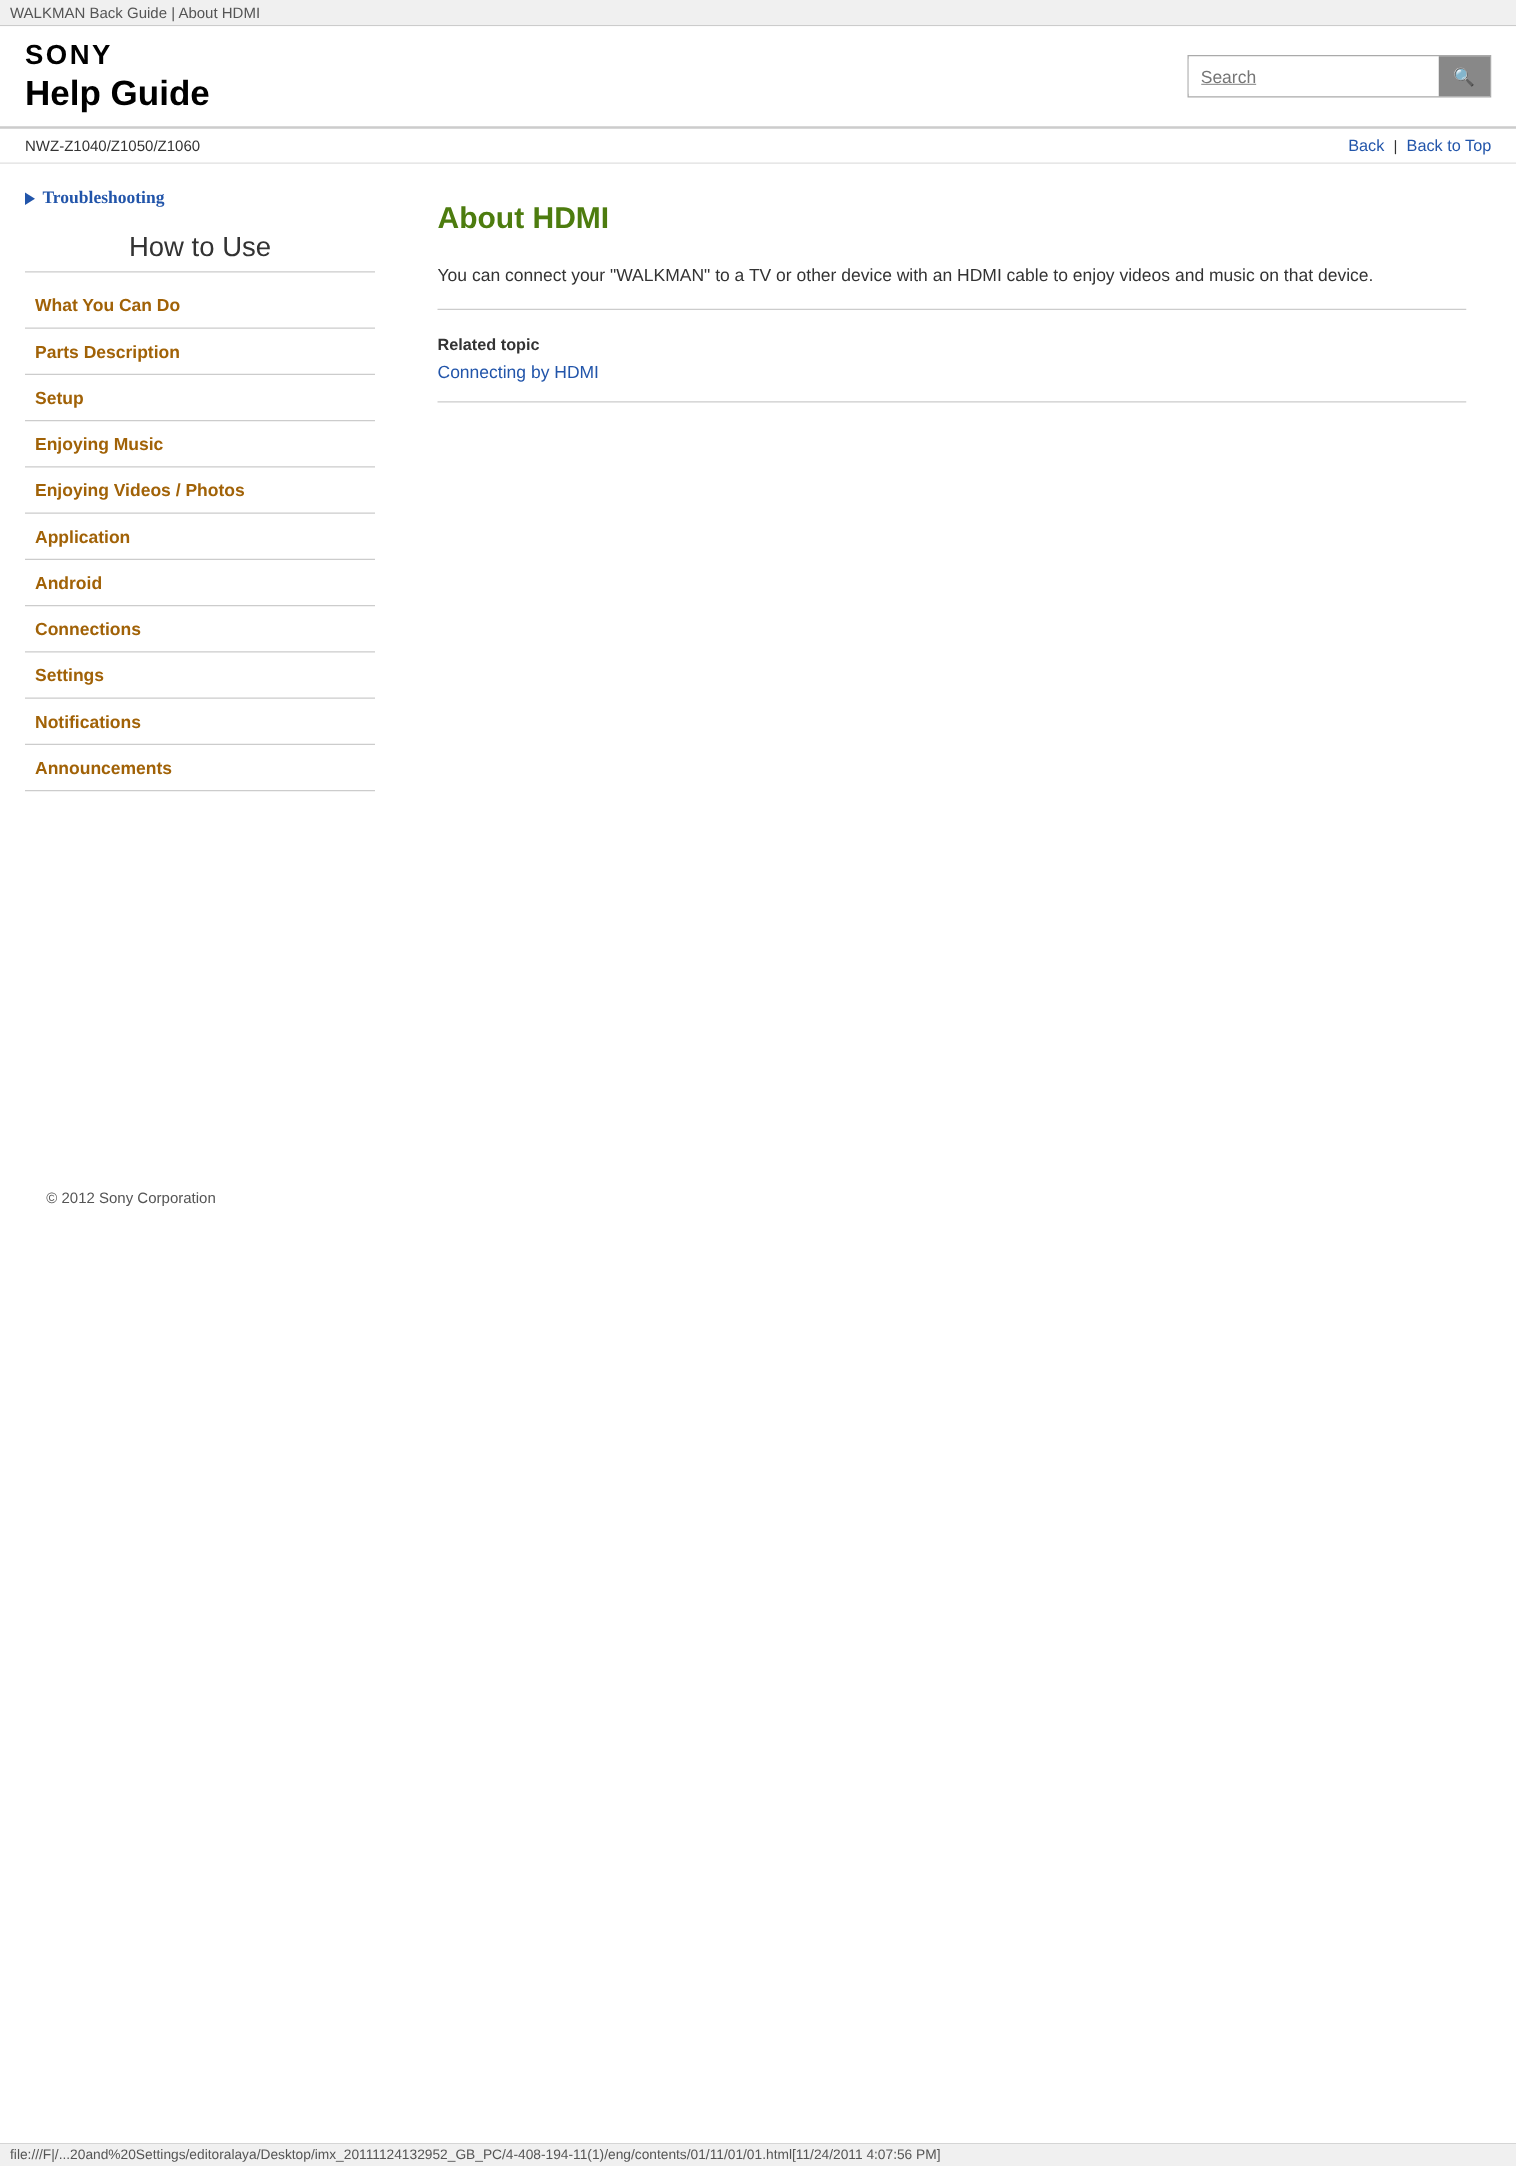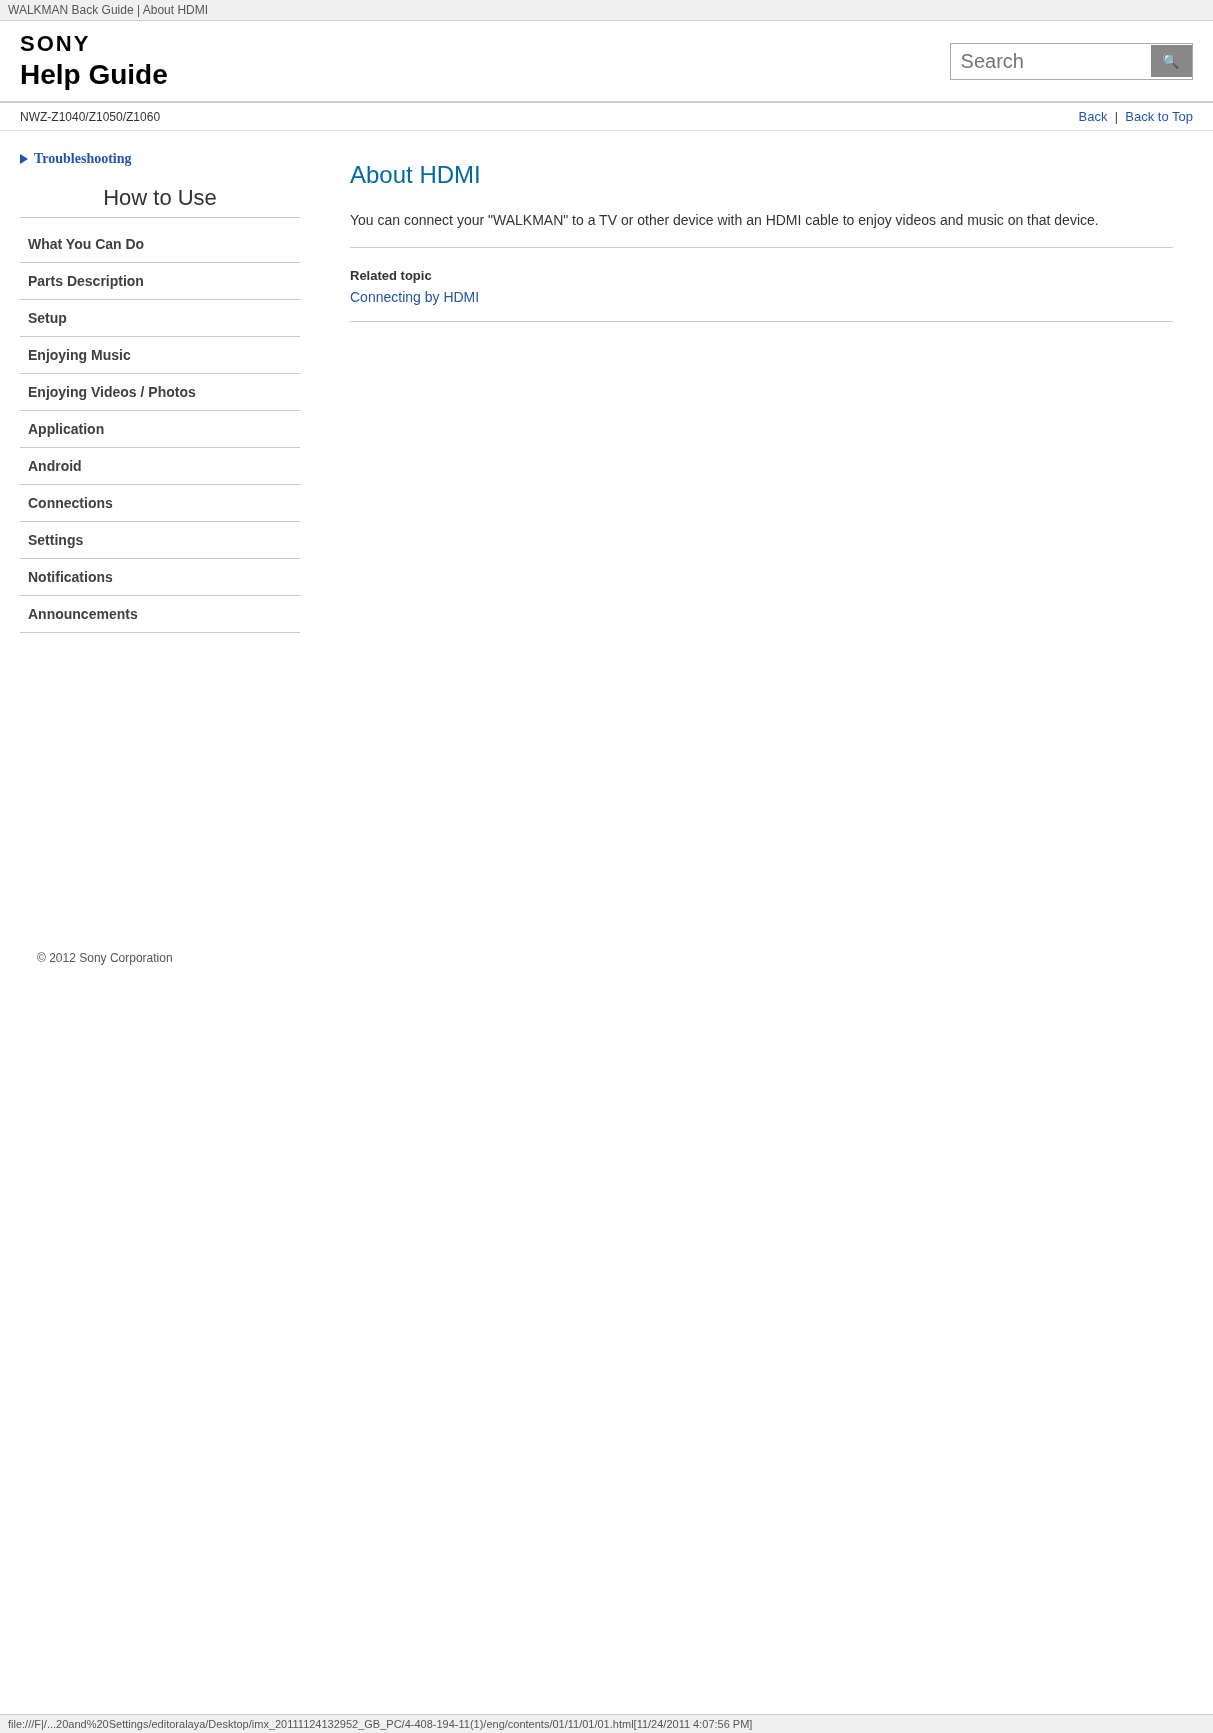--- a/index.html
+++ b/index.html
@@ -41,26 +41,27 @@
       color: #000;
       margin-top: 2px;
     }
     .search-area {
       display: flex;
       align-items: center;
       border: 1px solid #aaa;
     }
     .search-input {
       padding: 6px 10px;
-      font-size: 20px;
+      font-size: 14px;
       border: none;
       outline: none;
       width: 200px;
       background: #fff;
       color: #999;
+      text-decoration: underline;
     }
     .search-button {
       background: #888;
       border: none;
       padding: 6px 12px;
       cursor: pointer;
       color: #fff;
       font-size: 14px;
       height: 32px;
       display: flex;
@@ -129,34 +130,34 @@
     }
     .sidebar-nav {
       list-style: none;
     }
     .sidebar-nav li {
       border-bottom: 1px solid #ccc;
     }
     .sidebar-nav li a {
       display: block;
       padding: 10px 8px;
-      color: #404040;
+      color: #a16207;
       text-decoration: none;
       font-size: 14px;
       font-weight: bold;
     }
     
     .content-area {
       flex: 1;
       padding: 20px 40px 40px 40px;
     }
     .content-title {
       font-size: 24px;
-      font-weight: normal;
-      color: #0369a1;
+      font-weight: bold;
+      color: #4d7c0f;
       margin-bottom: 20px;
       margin-top: 10px;
     }
     .content-description {
       font-size: 14px;
       color: #333;
       line-height: 1.6;
       margin-bottom: 20px;
       border-bottom: 1px solid #ccc;
       padding-bottom: 16px;

